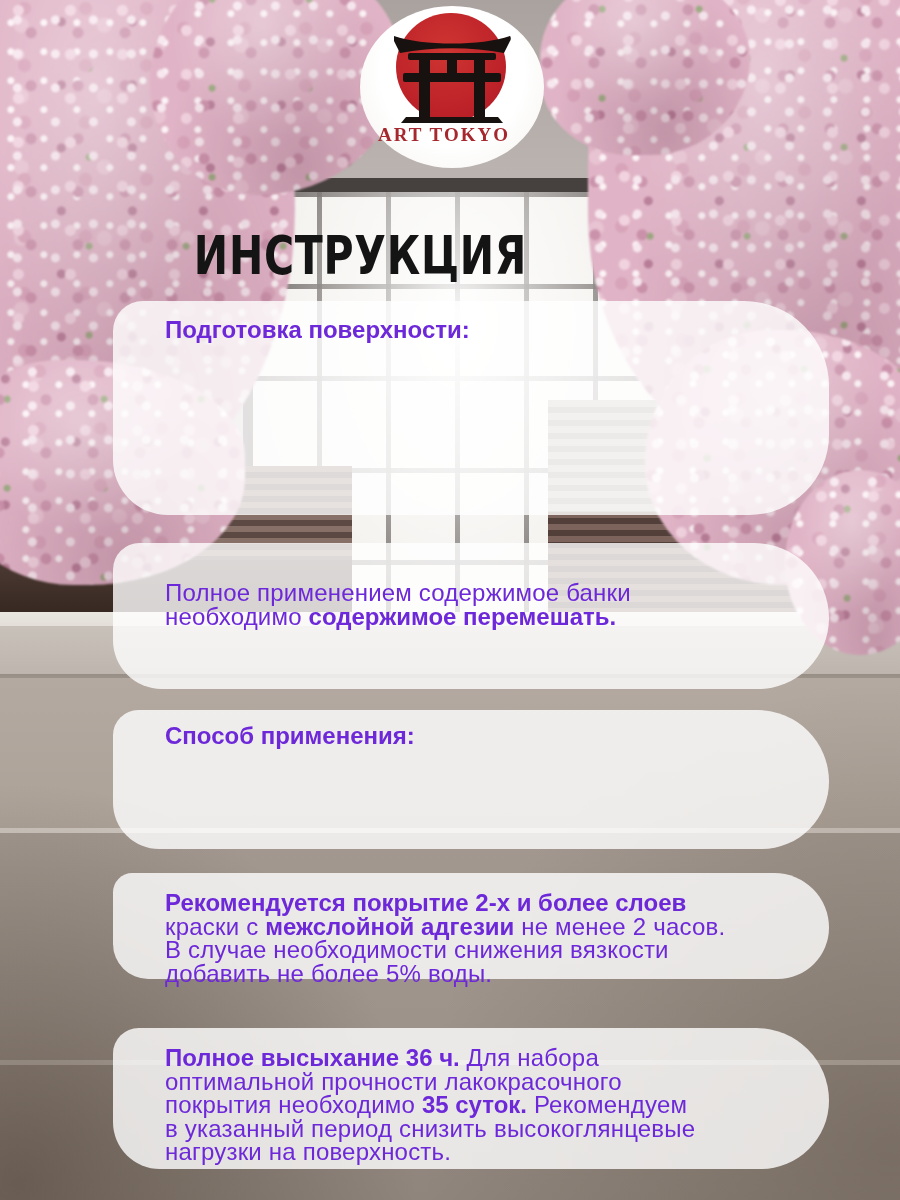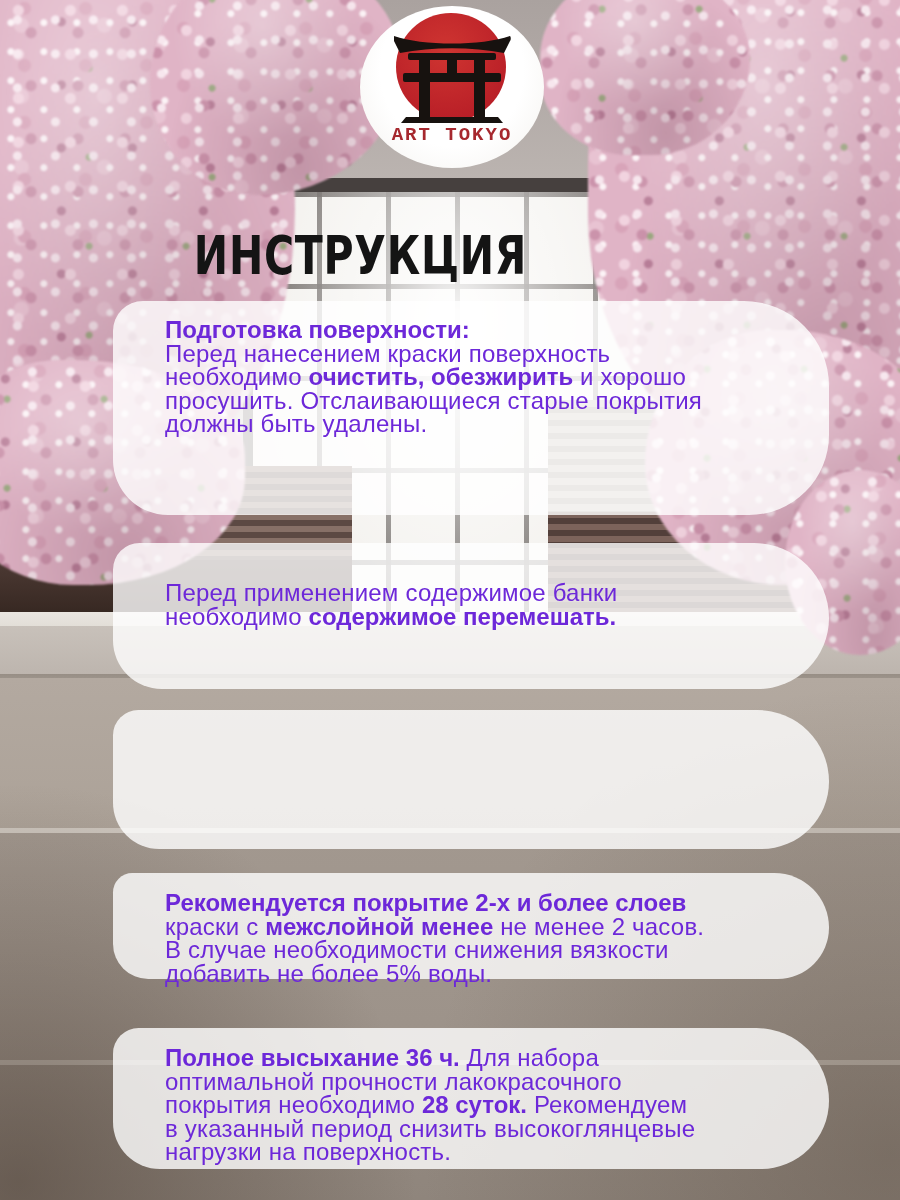--- a/index.html
+++ b/index.html
@@ -82,22 +82,22 @@
   .bl-right-spill{left:540px;top:-30px;width:210px;height:185px;border-radius:50% 55% 50% 45% / 50% 50% 55% 45%;}
   .bl-right-low{left:645px;top:330px;width:290px;height:255px;border-radius:45% 55% 50% 50% / 55% 45% 50% 50%;}
   .bl-right-bottom{left:785px;top:470px;width:150px;height:185px;border-radius:50%;}
 
   
   .logo-badge{position:absolute;left:360px;top:6px;width:184px;height:162px;border-radius:50%;
     background:radial-gradient(ellipse at 50% 40%, #ffffff 55%, #f3f1ed 100%);}
   .logo-sun{position:absolute;left:396px;top:13px;width:110px;height:108px;border-radius:50%;
     background:radial-gradient(circle at 45% 35%, #cf3531, #b91f27 75%);}
   .torii{position:absolute;left:387px;top:24px;width:130px;height:100px;}
-  .brand{position:absolute;left:352px;top:124px;width:200px;text-align:center;
-    font-weight:bold;font-size:19px;letter-spacing:2px;color:#a6282e;font-family:Liberation Mono, monospace;}
+  .brand{position:absolute;left:344px;top:124px;width:200px;text-align:center;
+    font-weight:bold;font-size:19px;letter-spacing:2px;color:#a6282e;font-family:Liberation Serif, serif;}
 
   
   .title{position:absolute;left:0;top:222px;width:720px;text-align:center;margin:0;}
   .title span{display:inline-block;font-family:"DejaVu Sans",sans-serif;font-weight:bold;
     font-size:57px;color:#141414;letter-spacing:1px;transform:scale(0.72,0.95);transform-origin:center;}
 
   
   .card{position:absolute;left:113px;width:716px;box-sizing:border-box;
     background:rgba(255,255,255,0.80);border-radius:30px 85px 80px 55px;
     padding:17px 34px 0 52px;color:#6d28d9;font-size:24px;line-height:23.6px;letter-spacing:0.2px;}
@@ -143,42 +143,39 @@
       <rect x="11" y="49" width="98" height="9" rx="2"></rect>
       <path d="M14,93 L106,93 L111,99 L9,99 Z"></path>
     </g>
   </svg>
   <div class="brand">ART TOKYO</div>
 
   <h1 class="title"><span>ИНСТРУКЦИЯ</span></h1>
 
   <section class="card card-a">
     <p><b>Подготовка поверхности:</b></p>
-    <p><span>Перед нанесением краски поверхность
-необходимо </span><b>очистить, обезжирить</b><span> и хорошо
-просушить. Отслаивающиеся старые покрытия
-должны быть удалены.</span></p>
   </section>
 
   <section class="card card-b">
-    <p class="gap"><span>Перед применением содержимое банки
+    <p class="gap"><span>Полное применением содержимое банки
 необходимо </span><b>содержимое перемешать.</b></p>
   </section>
 
   <section class="card card-c">
+    <p><b>Способ применения:</b></p>
   </section>
 
   <section class="card card-d">
     <p><b>Рекомендуется покрытие 2-х и более слоев</b><span>
-краски с </span><b>межслойной менее</b><span> не менее 2 часов.
+краски с </span><b>межслойной адгезии</b><span> не менее 2 часов.
 В случае необходимости снижения вязкости
 добавить не более 5% воды.</span></p>
   </section>
 
   <section class="card card-e">
     <p><b>Полное высыхание 36 ч.</b><span> Для набора
 оптимальной прочности лакокрасочного
-покрытия необходимо </span><b>28 суток.</b><span> Рекомендуем
+покрытия необходимо </span><b>35 суток.</b><span> Рекомендуем
 в указанный период снизить высокоглянцевые
 нагрузки на поверхность.</span></p>
   </section>
 
 </div>
 
 </body></html>

